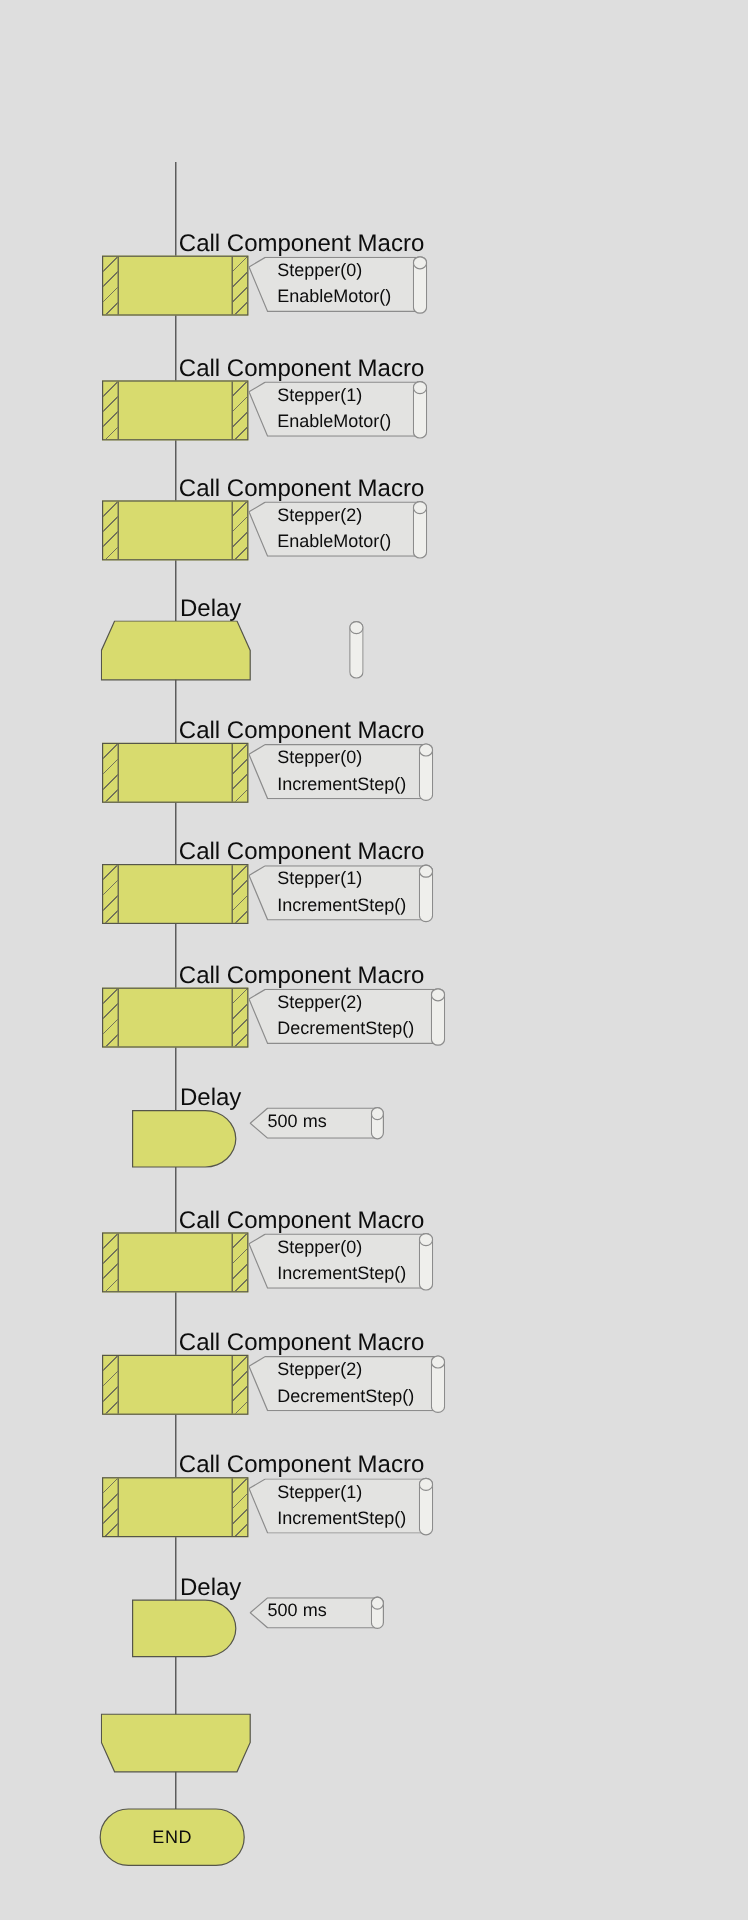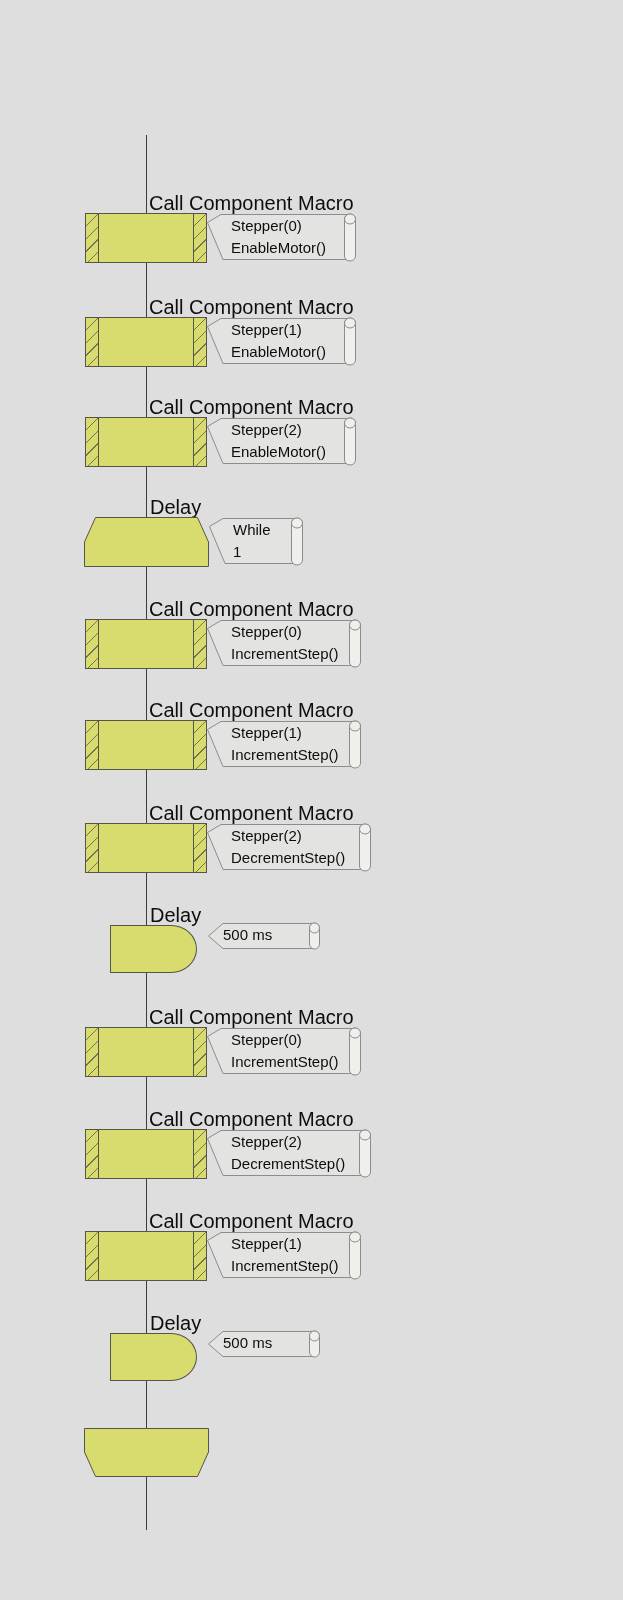--- a/index.html
+++ b/index.html
@@ -105,29 +105,20 @@
       </div>
     </div>
     <svg class="cyl" width="12" height="50" style="left:344px;top:417px">
       <path d="M0.5,6 A5.5,5 0 0 1 11.5,6 L11.5,43 A5.5,5 0 0 1 0.5,43 Z" fill="#efefec" stroke="#8c8c8c"></path>
       <ellipse cx="6" cy="6" rx="5.5" ry="5" fill="#efefec" stroke="#8c8c8c"></ellipse>
     </svg>
     <div class="nlabel" style="left:150px;top:496px">Delay</div>
     <svg class="shape" width="126" height="51" style="left:84px;top:517px">
       <polygon points="11.5,0.5 113.5,0.5 124.5,25 124.5,49.5 0.5,49.5 0.5,25" fill="#d8db6e" stroke="#55554a"></polygon>
     </svg>
-    <div class="callout" style="left:209px;top:518px;width:88px;height:46px">
-      <svg width="88" height="46">
-        <polygon points="0.5,8.5 14,0.5 86.5,0.5 86.5,45.5 16,45.5" fill="#e3e3e1" stroke="#8c8c8c"></polygon>
-      </svg>
-      <div class="ctext">
-        <div class="cline">While</div>
-        <div class="cline">1</div>
-      </div>
-    </div>
     <svg class="cyl" width="12" height="50" style="left:291px;top:517px">
       <path d="M0.5,6 A5.5,5 0 0 1 11.5,6 L11.5,43 A5.5,5 0 0 1 0.5,43 Z" fill="#efefec" stroke="#8c8c8c"></path>
       <ellipse cx="6" cy="6" rx="5.5" ry="5" fill="#efefec" stroke="#8c8c8c"></ellipse>
     </svg>
     <div class="nlabel" style="left:149px;top:598px">Call Component Macro</div>
     <div class="macro" style="left:85px;top:619px">
       <div class="hatch hatch-l"></div>
       <div class="hatch hatch-r"></div>
     </div>
     <div class="callout" style="left:207px;top:620px;width:148px;height:46px">
@@ -253,13 +244,16 @@
       </svg>
       <div class="ctext delay"><span>500 ms</span></div>
     </div>
     <svg class="cyl" width="11" height="29" style="left:309px;top:1330px">
       <path d="M0.5,6 A5,5 0 0 1 10.5,6 L10.5,22 A5,5 0 0 1 0.5,22 Z" fill="#efefec" stroke="#8c8c8c"></path>
       <ellipse cx="5.5" cy="6" rx="5" ry="5" fill="#efefec" stroke="#8c8c8c"></ellipse>
     </svg>
     <svg class="shape" width="126" height="50" style="left:84px;top:1428px">
       <polygon points="0.5,0.5 124.5,0.5 124.5,24 113.5,48.5 11.5,48.5 0.5,24" fill="#d8db6e" stroke="#55554a"></polygon>
     </svg>
+    <div class="capsule" style="left:83px;top:1507px;height:48px">
+      <span>END</span>
+    </div>
   </div>
 
 </body></html>

